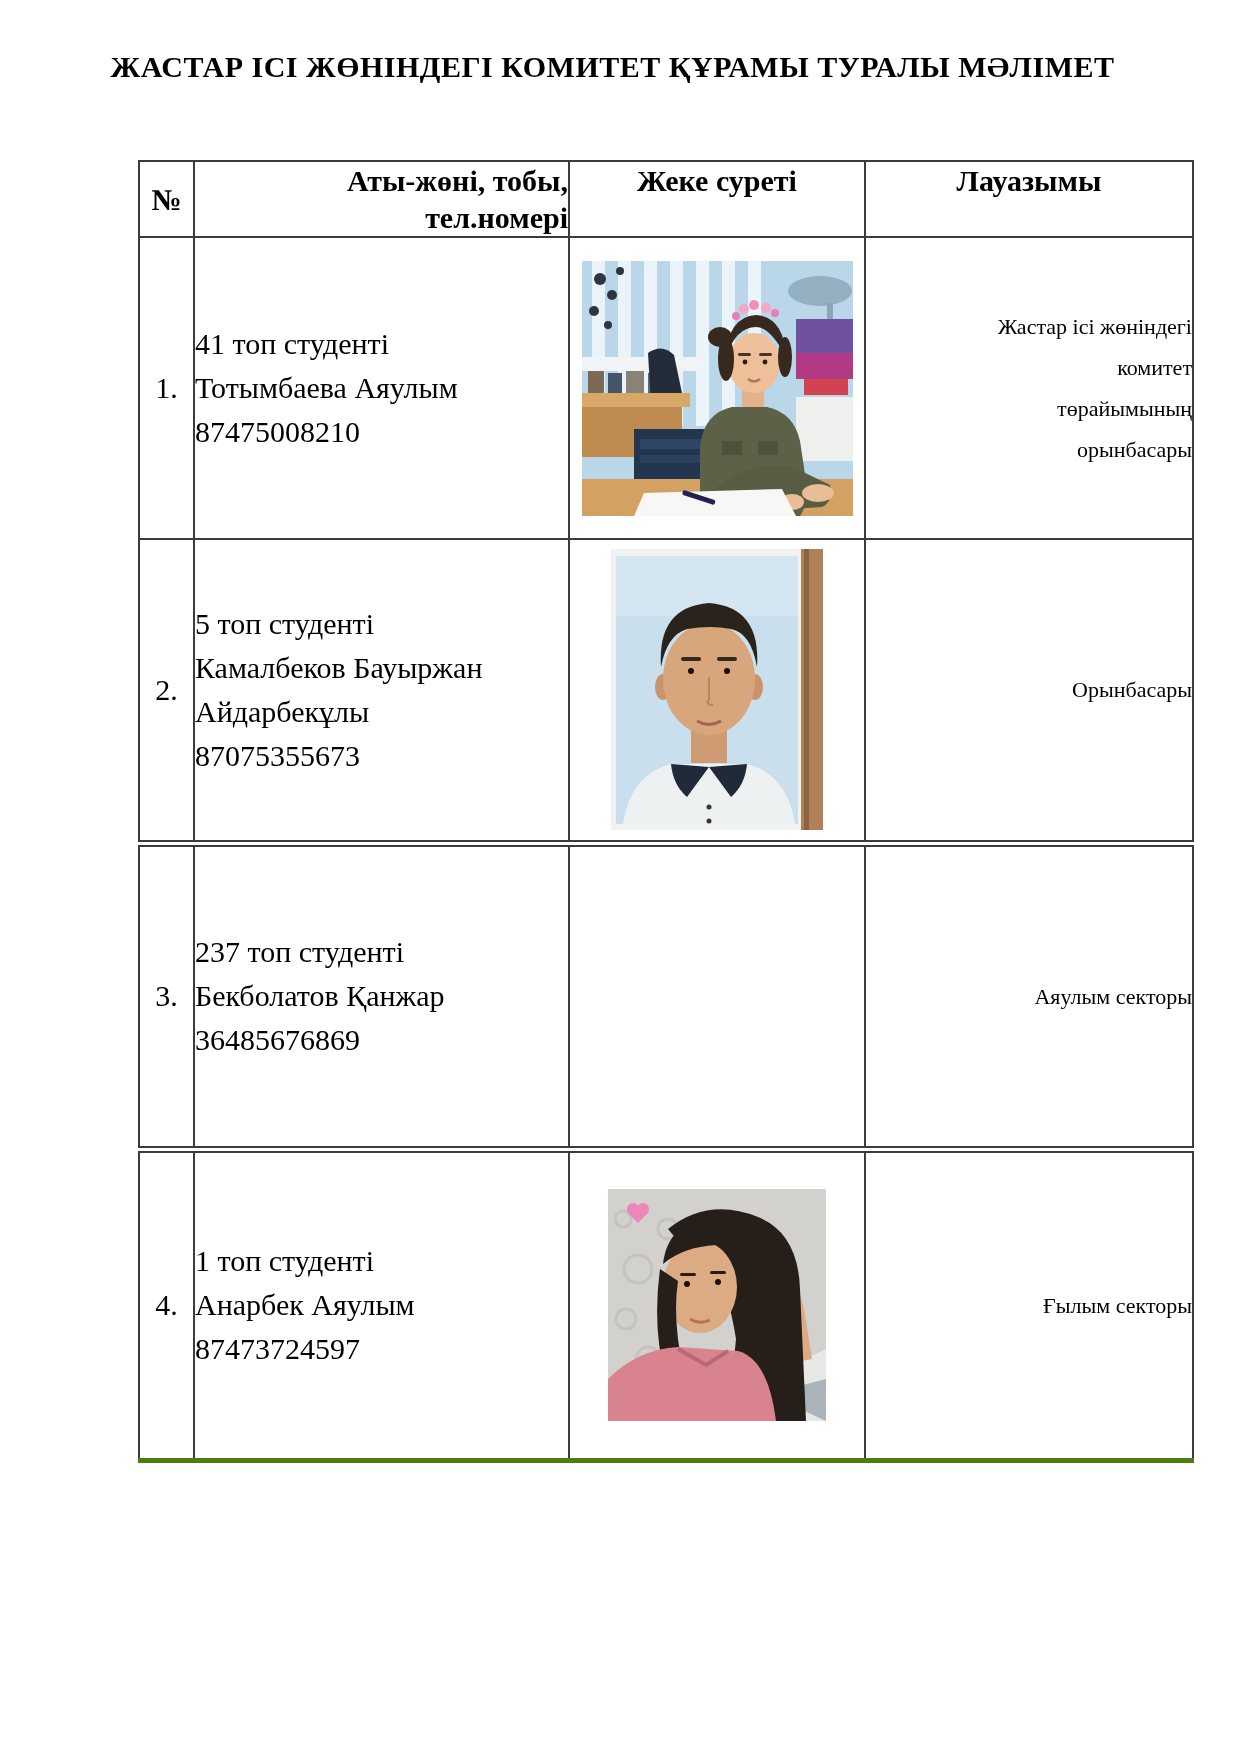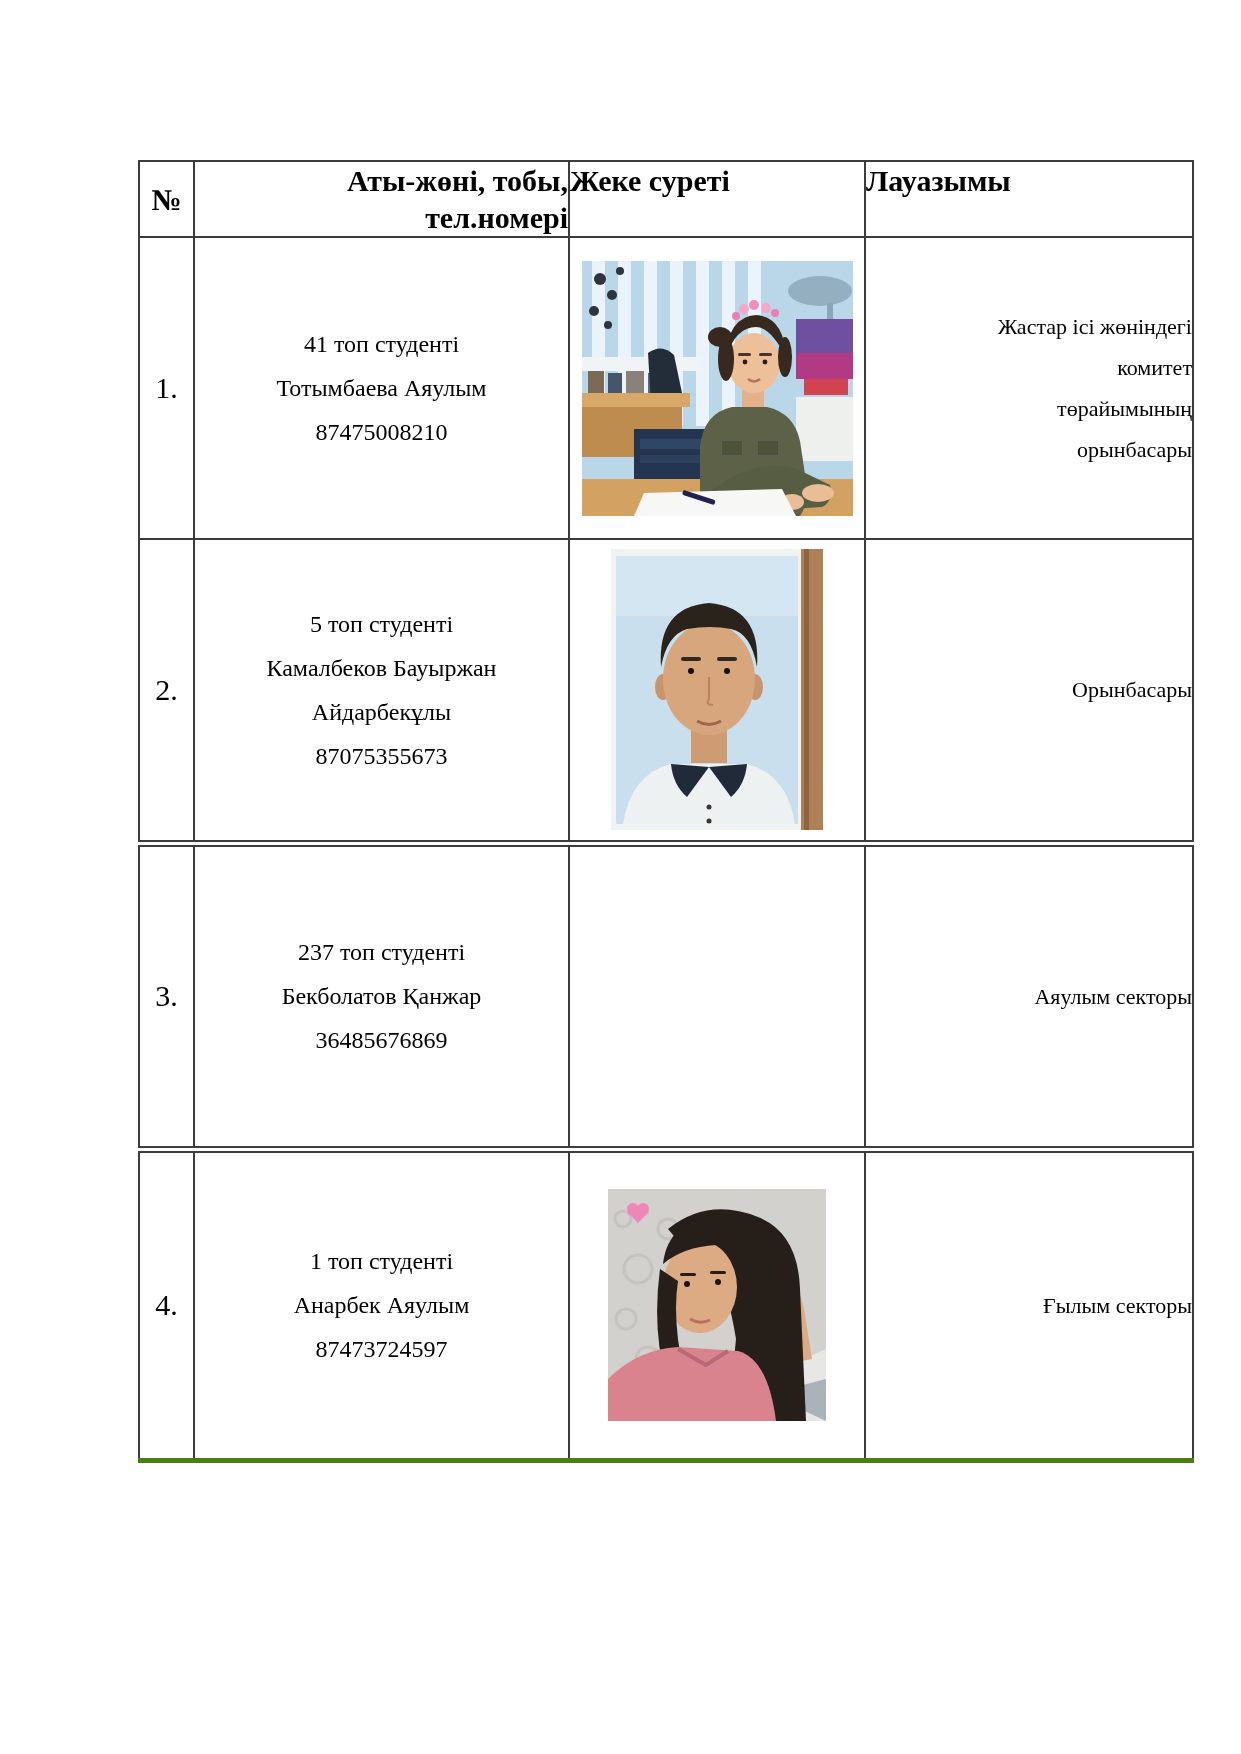--- a/index.html
+++ b/index.html
@@ -15,40 +15,41 @@
   table.committee{
     position:absolute;left:138px;top:160px;width:1054px;
     border-collapse:collapse;table-layout:fixed;
   }
   table.committee td,table.committee th{
     border:2px solid #3c3c3c;padding:0;overflow:hidden;
   }
   th{font-weight:bold;font-size:30px;line-height:37px;}
   th.h-num{vertical-align:middle;text-align:center;}
   th.h-name{vertical-align:middle;text-align:right;white-space:pre-line;}
-  th.h-photo,th.h-pos{vertical-align:top;text-align:left;padding-top:7px;}
+  th.h-photo,th.h-pos{vertical-align:top;text-align:center;padding-top:7px;}
   td.c-num{vertical-align:middle;text-align:center;font-size:30px;}
-  td.c-name{vertical-align:middle;text-align:center;font-size:24px;line-height:44px;white-space:pre-line;}
+  td.c-name{vertical-align:middle;font-size:30px;line-height:44px;white-space:pre-line;}
   td.c-photo{vertical-align:middle;text-align:center;}
   td.c-pos{vertical-align:middle;text-align:right;font-size:22px;line-height:41px;white-space:pre-line;}
   tr.hdr{height:73px;}
   tr.r1{height:302px;}
   tr.r2{height:304px;}
   tr.r3{height:306px;}
   tr.r4{height:311px;}
   
   tr.r2 td{border-bottom:7px double #3c3c3c;margin-top:42px;}
   tr.r3 td{border-bottom:7px double #3c3c3c;}
   tr.r4 td{border-bottom:5px solid #4d7c0f;}
   svg{display:block;margin:0 auto;}
 </style>
 </head>
 <body>
 
 <div class="doc-title">
+  <div>ЖАСТАР ІСІ ЖӨНІНДЕГІ КОМИТЕТ ҚҰРАМЫ ТУРАЛЫ МӘЛІМЕТ</div>
 </div>
 
 <table class="committee">
   <colgroup>
     <col style="width:55px">
       <col style="width:375px">
       <col style="width:296px">
       <col style="width:328px">
   </colgroup>
   <tbody>

